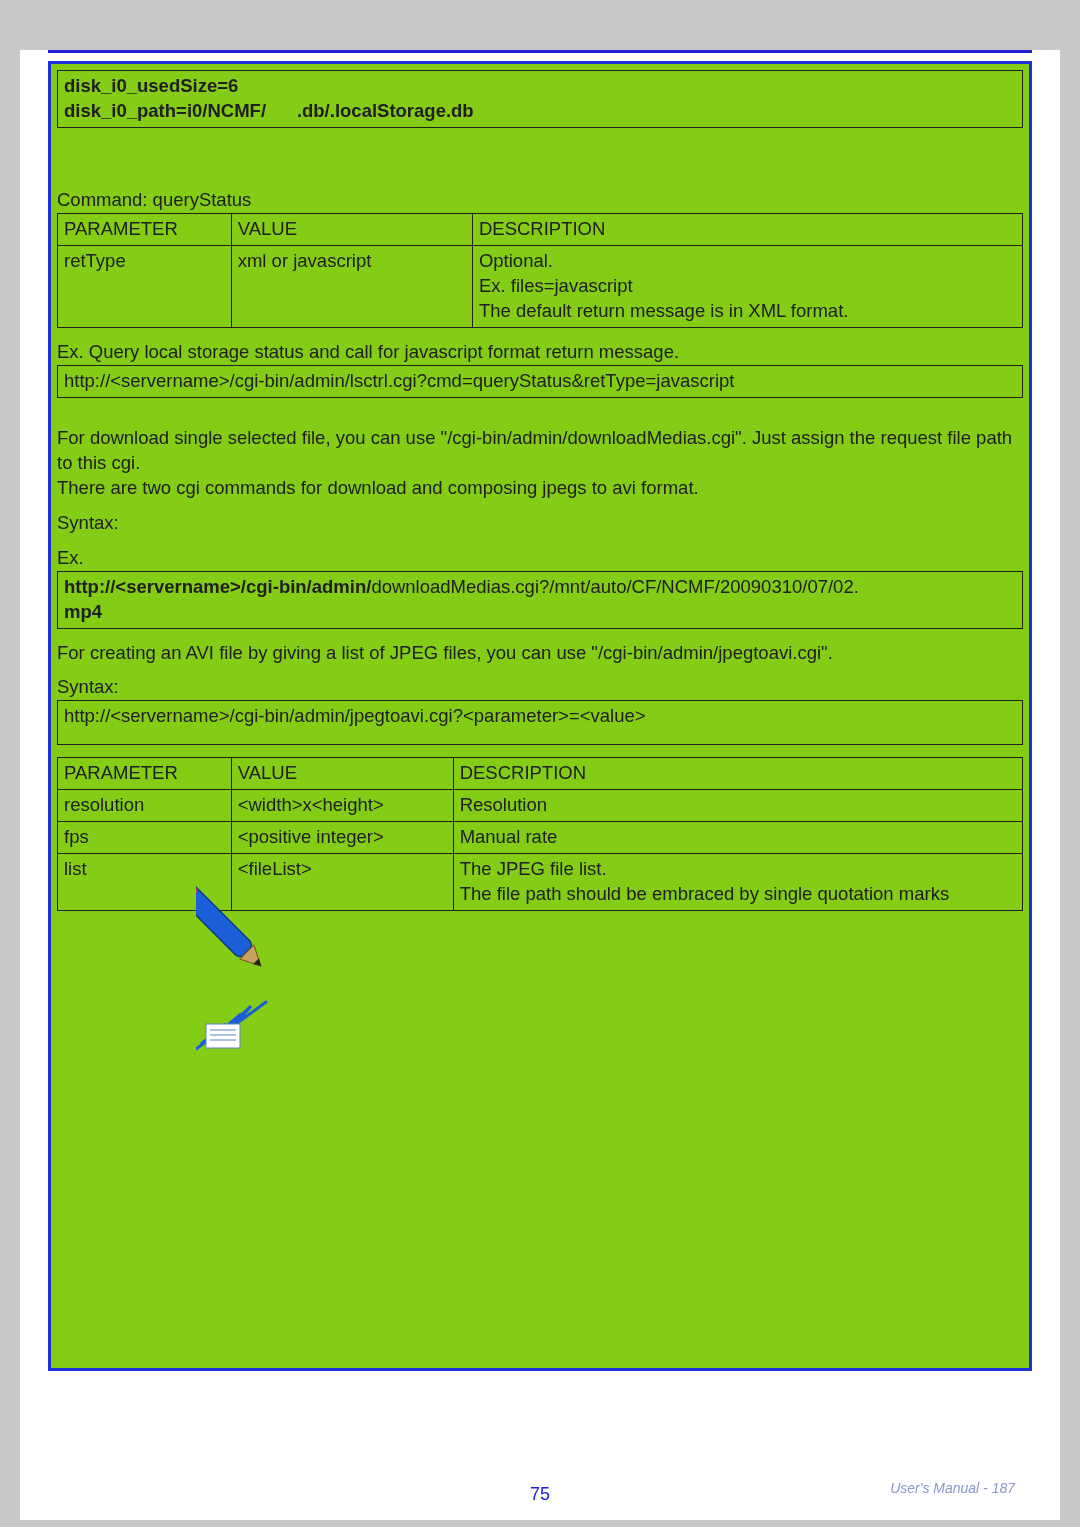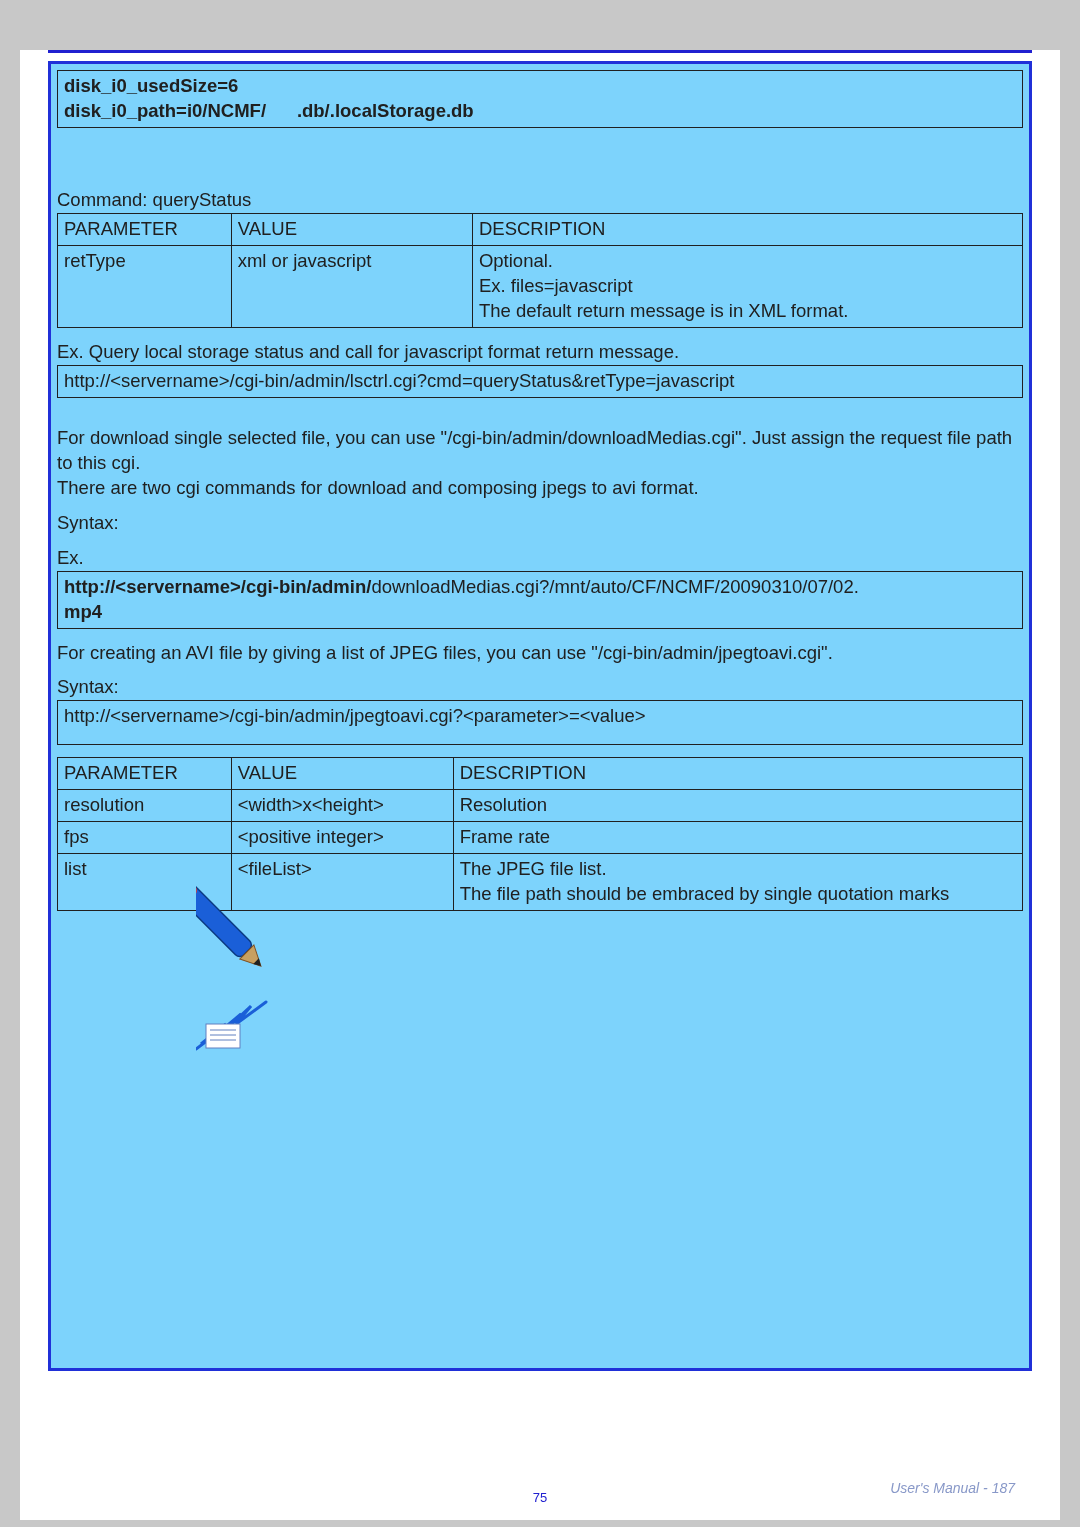--- a/index.html
+++ b/index.html
@@ -38,21 +38,21 @@
 .header-sub2 {
   color: #2020d0;
 }
 .hr-top {
   border-top: 3px solid #2020d0;
   margin: 50px 28px 0 28px;
 }
 .content-box {
   margin: 8px 28px 0 28px;
   border: 3px solid #2030d8;
-  background: #7dd3fc;
+  background: #84cc16;
   height: 1310px;
   padding: 6px 6px;
   position: relative;
 }
 .inner {
   font-size: 18.5px;
   color: #202020;
   line-height: 1.35;
 }
 table.btable {
@@ -69,21 +69,21 @@
   font-size: 18.5px;
 }
 .bold { font-weight: bold; }
 .gap { height: 26px; }
 .gap-sm { height: 10px; }
 .footer-left {
   position: absolute;
   bottom: 15px;
   left: 50%;
   transform: translateX(-50%);
-  font-size: 13px;
+  font-size: 18px;
   color: #2020d0;
 }
 .footer-right {
   position: absolute;
   bottom: 24px;
   right: 45px;
   font-size: 14px;
   color: #8898c8;
   font-style: italic;
 }
@@ -205,21 +205,21 @@
           <td>DESCRIPTION</td>
         </tr>
         <tr>
           <td>resolution</td>
           <td>&lt;width&gt;x&lt;height&gt;</td>
           <td>Resolution</td>
         </tr>
         <tr>
           <td>fps</td>
           <td>&lt;positive integer&gt;</td>
-          <td>Frame rate</td>
+          <td>Manual rate</td>
         </tr>
         <tr>
           <td>list</td>
           <td>&lt;fileList&gt;</td>
           <td>
             <div>The JPEG file list.</div>
             <div>The file path should be embraced by single quotation marks</div>
           </td>
         </tr>
       </tbody>

